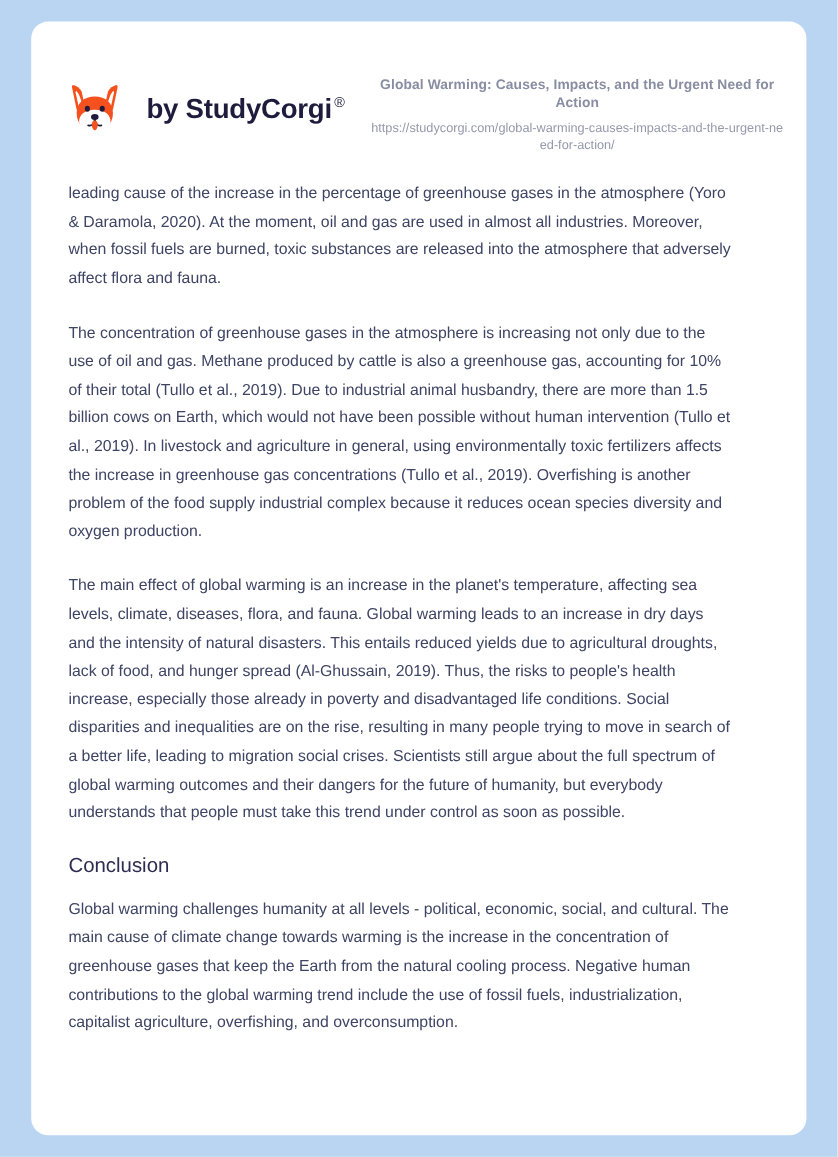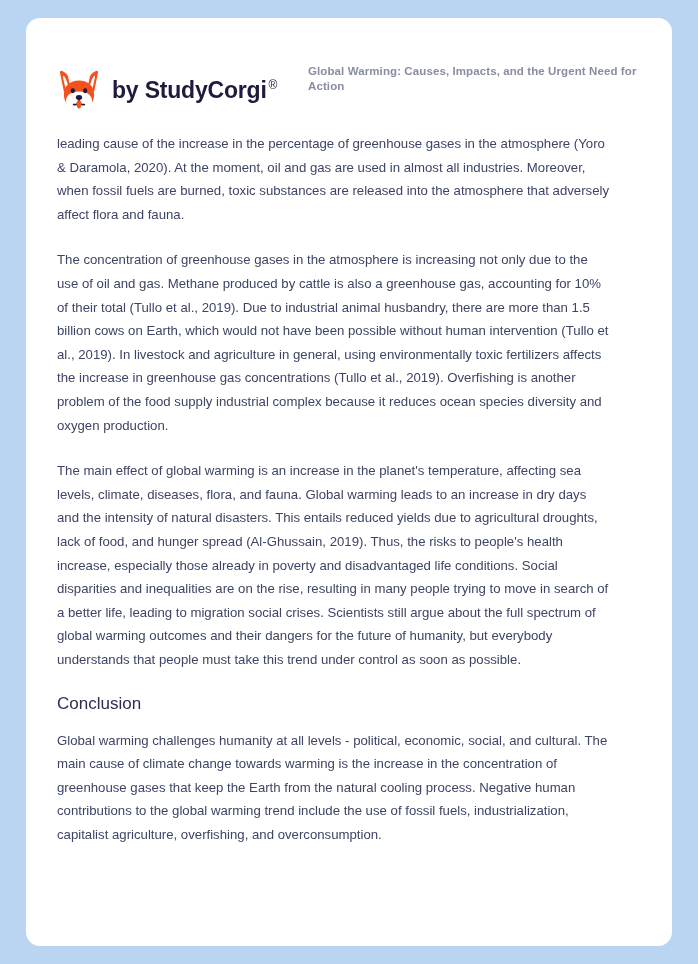--- a/index.html
+++ b/index.html
@@ -26,21 +26,21 @@
   }
   .doc-header {
     display: flex;
     align-items: flex-start;
     justify-content: space-between;
     padding: 44px 18px 0 31px;
   }
   .brand {
     display: flex;
     align-items: center;
-    gap: 11px;
+    gap: 21px;
     padding-top: 6px;
   }
   .corgi-icon {
     width: 44px;
     height: 44px;
     flex: 0 0 auto;
     display: block;
   }
   .brand-wordmark {
     font-size: 23px;
@@ -50,21 +50,21 @@
     white-space: nowrap;
     position: relative;
   }
   .brand-reg {
     font-size: 12px;
     vertical-align: super;
     font-weight: normal;
     margin-left: 2px;
   }
   .header-meta {
-    text-align: left;
+    text-align: center;
     max-width: 346px;
     padding-top: 2px;
   }
   .header-title {
     font-size: 11.5px;
     font-weight: bold;
     color: #888da1;
     line-height: 1.33;
     letter-spacing: 0.1px;
   }
@@ -114,20 +114,21 @@
         <ellipse cx="32" cy="43" rx="4.6" ry="3.6" fill="#1e1b3c"></ellipse>
         <path d="M32 46 C32 52 28 54 24 53" stroke="#1e1b3c" stroke-width="2.2" fill="none" stroke-linecap="round"></path>
         <path d="M32 46 C32 52 36 54 40 53" stroke="#1e1b3c" stroke-width="2.2" fill="none" stroke-linecap="round"></path>
         <path d="M32 47 C34.4 47 35.6 49 35.6 52 C35.6 56 34 59 32 59 C30 59 28.4 56 28.4 52 C28.4 49 29.6 47 32 47 Z" fill="#f4511e"></path>
       </svg>
       <span class="brand-wordmark"><span>by StudyCorgi</span><span class="brand-reg">®</span></span>
     </div>
 
     <div class="header-meta">
       <div class="header-title">Global Warming: Causes, Impacts, and the Urgent Need for Action</div>
+      <div class="header-url">https://studycorgi.com/global-warming-causes-impacts-and-the-urgent-need-for-action/</div>
     </div>
 
   </div>
 
   <div class="doc-body">
     <p class="doc-paragraph">leading cause of the increase in the percentage of greenhouse gases in the atmosphere (Yoro &amp; Daramola, 2020). At the moment, oil and gas are used in almost all industries. Moreover, when fossil fuels are burned, toxic substances are released into the atmosphere that adversely affect flora and fauna.</p>
     <p class="doc-paragraph">The concentration of greenhouse gases in the atmosphere is increasing not only due to the use of oil and gas. Methane produced by cattle is also a greenhouse gas, accounting for 10% of their total (Tullo et al., 2019). Due to industrial animal husbandry, there are more than 1.5 billion cows on Earth, which would not have been possible without human intervention (Tullo et al., 2019). In livestock and agriculture in general, using environmentally toxic fertilizers affects the increase in greenhouse gas concentrations (Tullo et al., 2019). Overfishing is another problem of the food supply industrial complex because it reduces ocean species diversity and oxygen production.</p>
     <p class="doc-paragraph">The main effect of global warming is an increase in the planet's temperature, affecting sea levels, climate, diseases, flora, and fauna. Global warming leads to an increase in dry days and the intensity of natural disasters. This entails reduced yields due to agricultural droughts, lack of food, and hunger spread (Al-Ghussain, 2019). Thus, the risks to people's health increase, especially those already in poverty and disadvantaged life conditions. Social disparities and inequalities are on the rise, resulting in many people trying to move in search of a better life, leading to migration social crises. Scientists still argue about the full spectrum of global warming outcomes and their dangers for the future of humanity, but everybody understands that people must take this trend under control as soon as possible.</p>
     <h2 class="doc-heading">Conclusion</h2>
     <p class="doc-paragraph">Global warming challenges humanity at all levels - political, economic, social, and cultural. The main cause of climate change towards warming is the increase in the concentration of greenhouse gases that keep the Earth from the natural cooling process. Negative human contributions to the global warming trend include the use of fossil fuels, industrialization, capitalist agriculture, overfishing, and overconsumption.</p>

